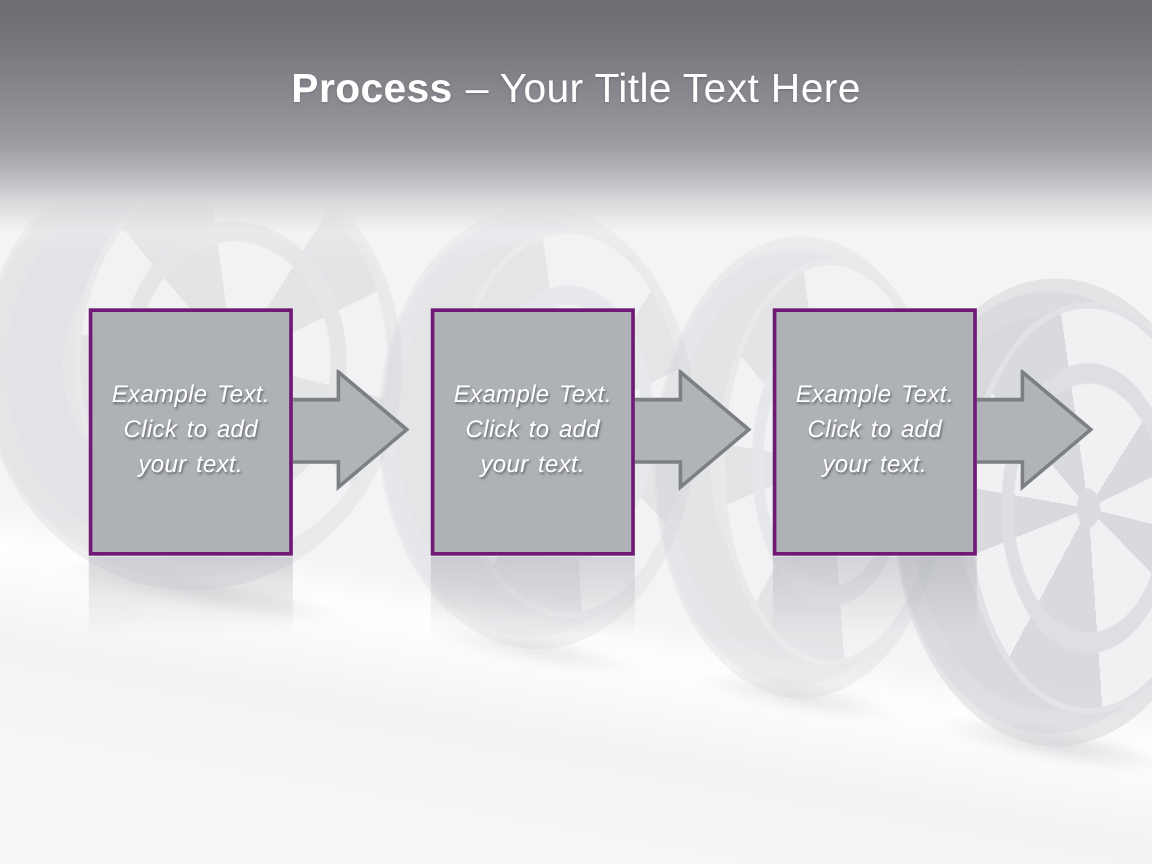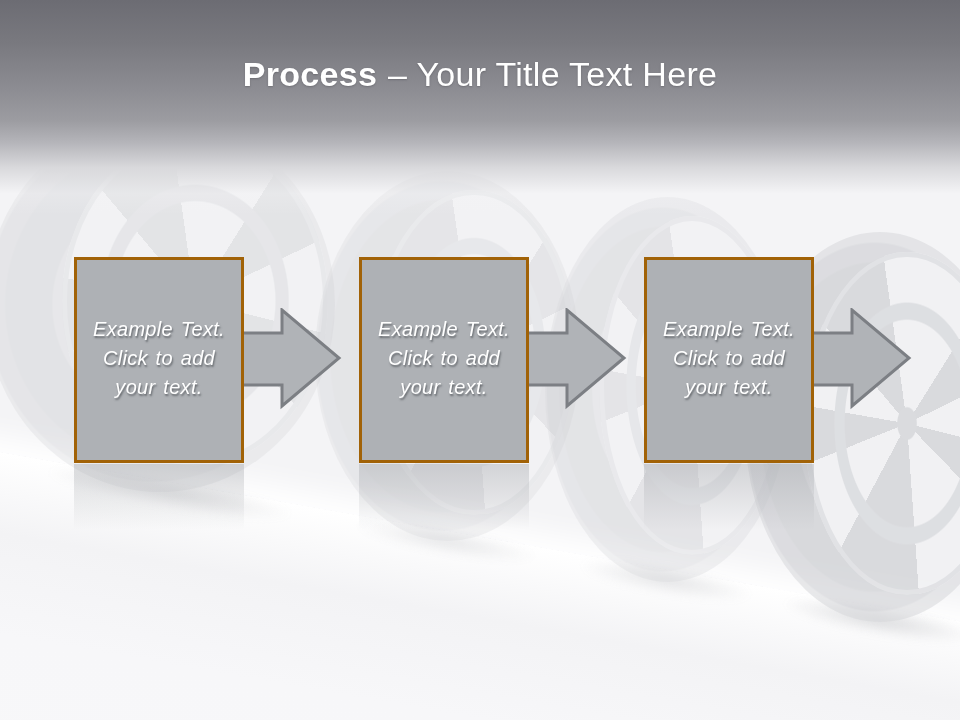--- a/index.html
+++ b/index.html
@@ -49,21 +49,21 @@
   .title{
     position:absolute;left:0;top:52px;width:100%;z-index:5;
     text-align:center;color:#ffffff;font-size:34px;line-height:44px;
     text-shadow:0 1px 2px rgba(60,60,66,0.35);letter-spacing:0.3px;
   }
   .title .kw{font-weight:bold;}
   .title .rest{font-weight:normal;margin-left:0.32em;}
   
   .step-box{
     position:absolute;top:257px;width:170px;height:206px;box-sizing:border-box;
-    background:#aeb1b5;border:3px solid #a16207;z-index:6;
+    background:#aeb1b5;border:3px solid #701a75;z-index:6;
     display:flex;align-items:center;justify-content:center;
   }
   .b1{left:74px;} .b2{left:359px;} .b3{left:644px;}
   .step-text{
     font-style:italic;font-size:20px;line-height:29px;color:#ffffff;
     text-align:center;white-space:pre-line;word-spacing:2px;letter-spacing:0.3px;
     text-shadow:1px 2px 2px rgba(84,87,92,0.8);
     margin-top:-4px;
   }
   .arrow{position:absolute;top:308px;width:100px;height:102px;z-index:5;}

